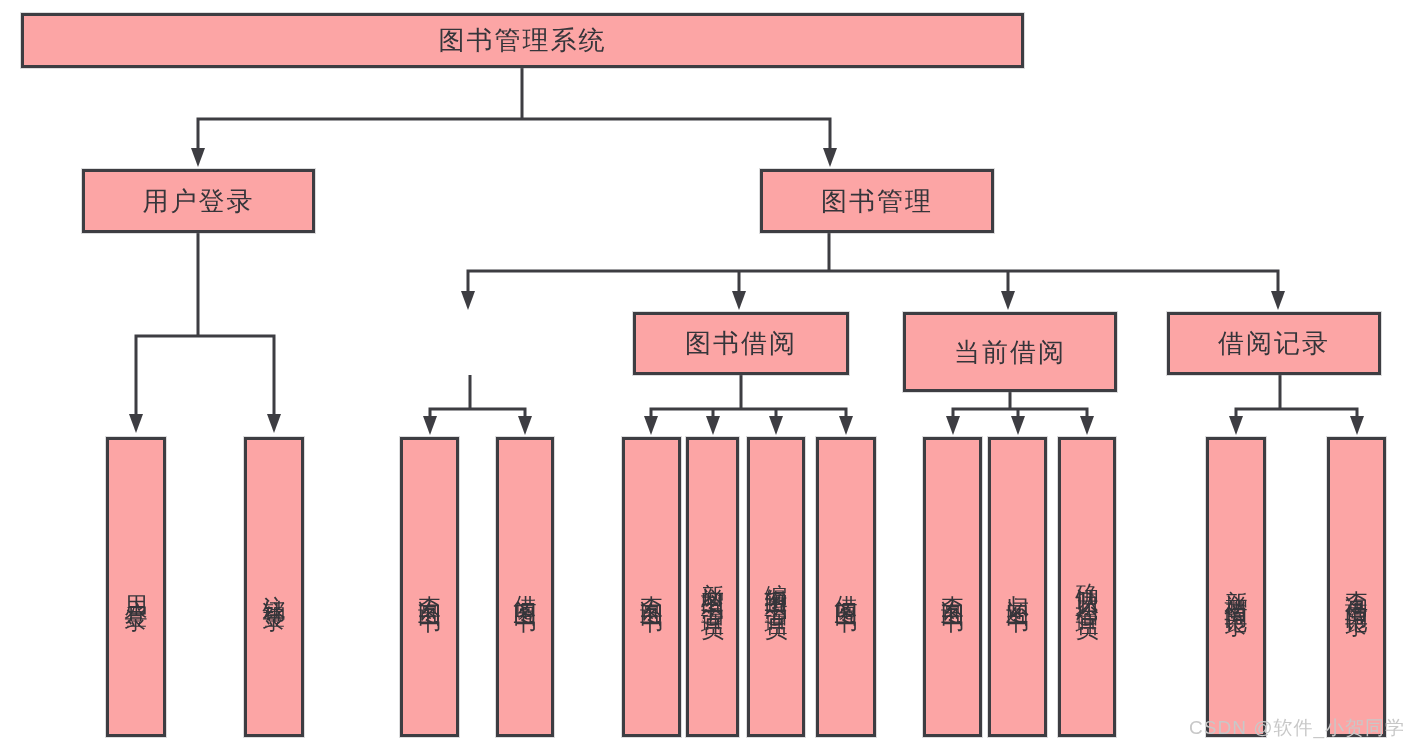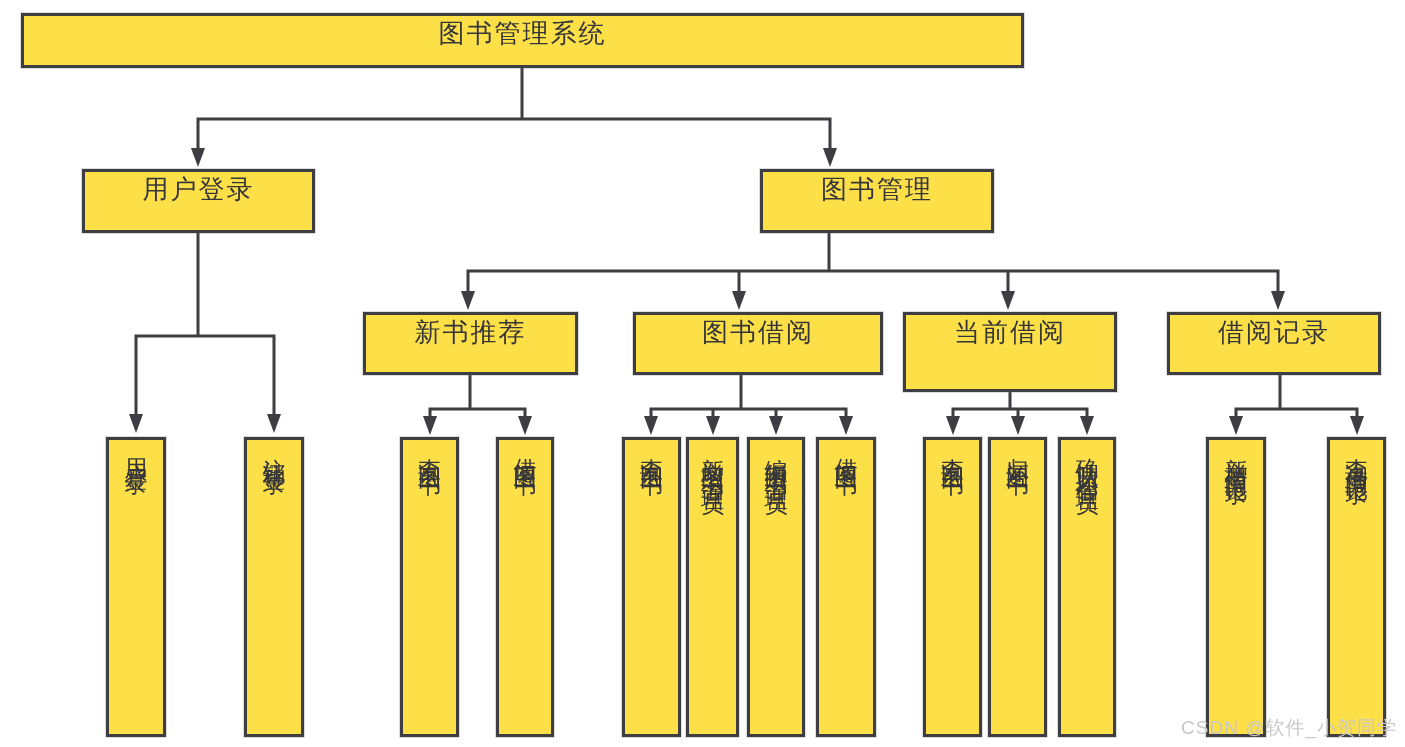--- a/index.html
+++ b/index.html
@@ -8,35 +8,35 @@
     width:1405px;height:747px;
     background:#ffffff;
     font-family:"Liberation Sans","DejaVu Sans",sans-serif;
     overflow:hidden;
   }
   .wires{position:absolute;left:0;top:0;width:1405px;height:747px;}
   .node{
     position:absolute;
     box-sizing:border-box;
     border:3px solid #3d3d42;
-    background:#fde047;
-    display:flex;align-items:flex-start;justify-content:center;
+    background:#fca5a5;
+    display:flex;align-items:center;justify-content:center;
     color:#35353a;
     box-shadow:0 0 0 1px rgba(120,120,125,.25);
   }
   .hbox{font-size:26px;letter-spacing:2px;white-space:nowrap;}
   .vbox{font-size:23px;}
   .vbox .vtext{
     writing-mode:vertical-rl;
     line-height:1;
     letter-spacing:5px;
   }
   .watermark{
     position:absolute;
-    right:8px;bottom:6px;
+    right:0;bottom:6px;
     font-size:19px;
     color:#c8c8c8;
     letter-spacing:1px;
     white-space:nowrap;
     margin-top:43px;
   }
 </style>
 </head>
 <body>
 
@@ -93,24 +93,21 @@
     <span>图书管理系统</span>
   </div>
 
   <div class="node hbox" style="left:82px;top:169px;width:233px;height:64px;">
     <span>用户登录</span>
   </div>
   <div class="node hbox" style="left:712px;top:169px;width:234px;height:64px;margin-left:48px;">
     <span>图书管理</span>
   </div>
 
-  <div class="node hbox" style="left:363px;top:312px;width:215px;height:63px;">
-    <span>新书推荐</span>
-  </div>
-  <div class="node hbox" style="left:633px;top:312px;width:250px;height:63px;">
+  <div class="node hbox" style="left:633px;top:312px;width:216px;height:63px;">
     <span>图书借阅</span>
   </div>
   <div class="node hbox" style="left:903px;top:312px;width:214px;height:80px;">
     <span>当前借阅</span>
   </div>
   <div class="node hbox" style="left:1167px;top:312px;width:214px;height:63px;">
     <span>借阅记录</span>
   </div>
 
   <div class="node vbox" style="left:106px;top:437px;width:60px;height:300px;">

